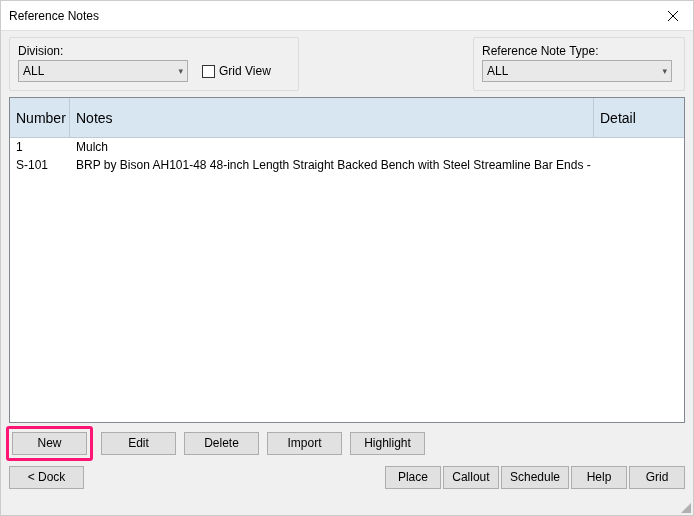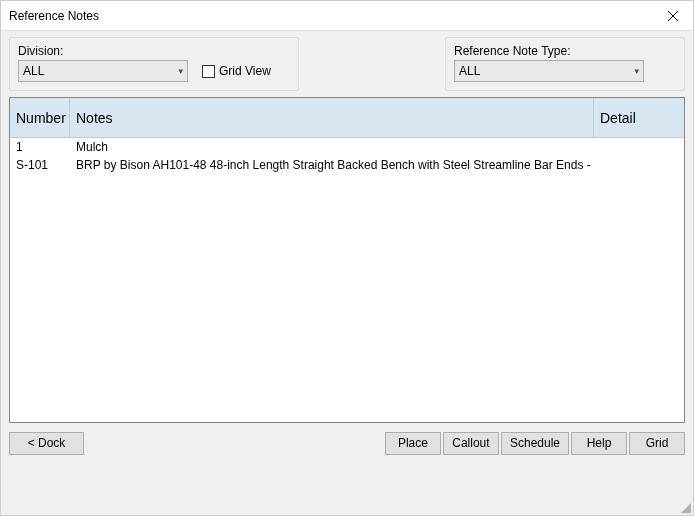--- a/index.html
+++ b/index.html
@@ -55,21 +55,21 @@
       margin-bottom: 4px;
     }
     .control-group {
       border: 1px solid #dcdcdc;
       border-radius: 2px;
       padding: 6px 8px 8px 8px;
       background: #f0f0f0;
       position: relative;
     }
     .group-left { width: 290px; margin-right: 10px; display:flex; align-items:flex-end; }
-    .group-right { width: 240px; margin-left: auto; }
+    .group-right { width: 212px; margin-left: auto; }
     .grp-inner { display:inline-block; }
     .grp-label {
       font-size: 12px;
       color: #000;
       margin-bottom: 2px;
       display: block;
     }
     .select {
       width: 170px;
       height: 22px;
@@ -230,20 +230,29 @@
         <div class="cell-notes">Mulch</div>
         <div class="cell-detail"></div>
       </div>
       <div class="table-row">
         <div class="cell-number">S-101</div>
         <div class="cell-notes">BRP by Bison AH101-48 48-inch Length Straight Backed Bench with Steel Streamline Bar Ends - 200...</div>
         <div class="cell-detail"></div>
       </div>
     </div>
 
+    <div class="button-row">
+      <span class="highlight-btn">
+        <button class="btn">New</button>
+      </span>
+      <button class="btn">Edit</button>
+      <button class="btn">Delete</button>
+      <button class="btn">Import</button>
+      <button class="btn">Highlight</button>
+    </div>
 
     <div class="bottom-row">
       <button class="btn">&lt; Dock</button>
       <div class="bottom-right">
         <button class="btn btn-small">Place</button>
         <button class="btn btn-small">Callout</button>
         <button class="btn btn-small">Schedule</button>
         <button class="btn btn-small">Help</button>
         <button class="btn btn-small">Grid</button>
       </div>

